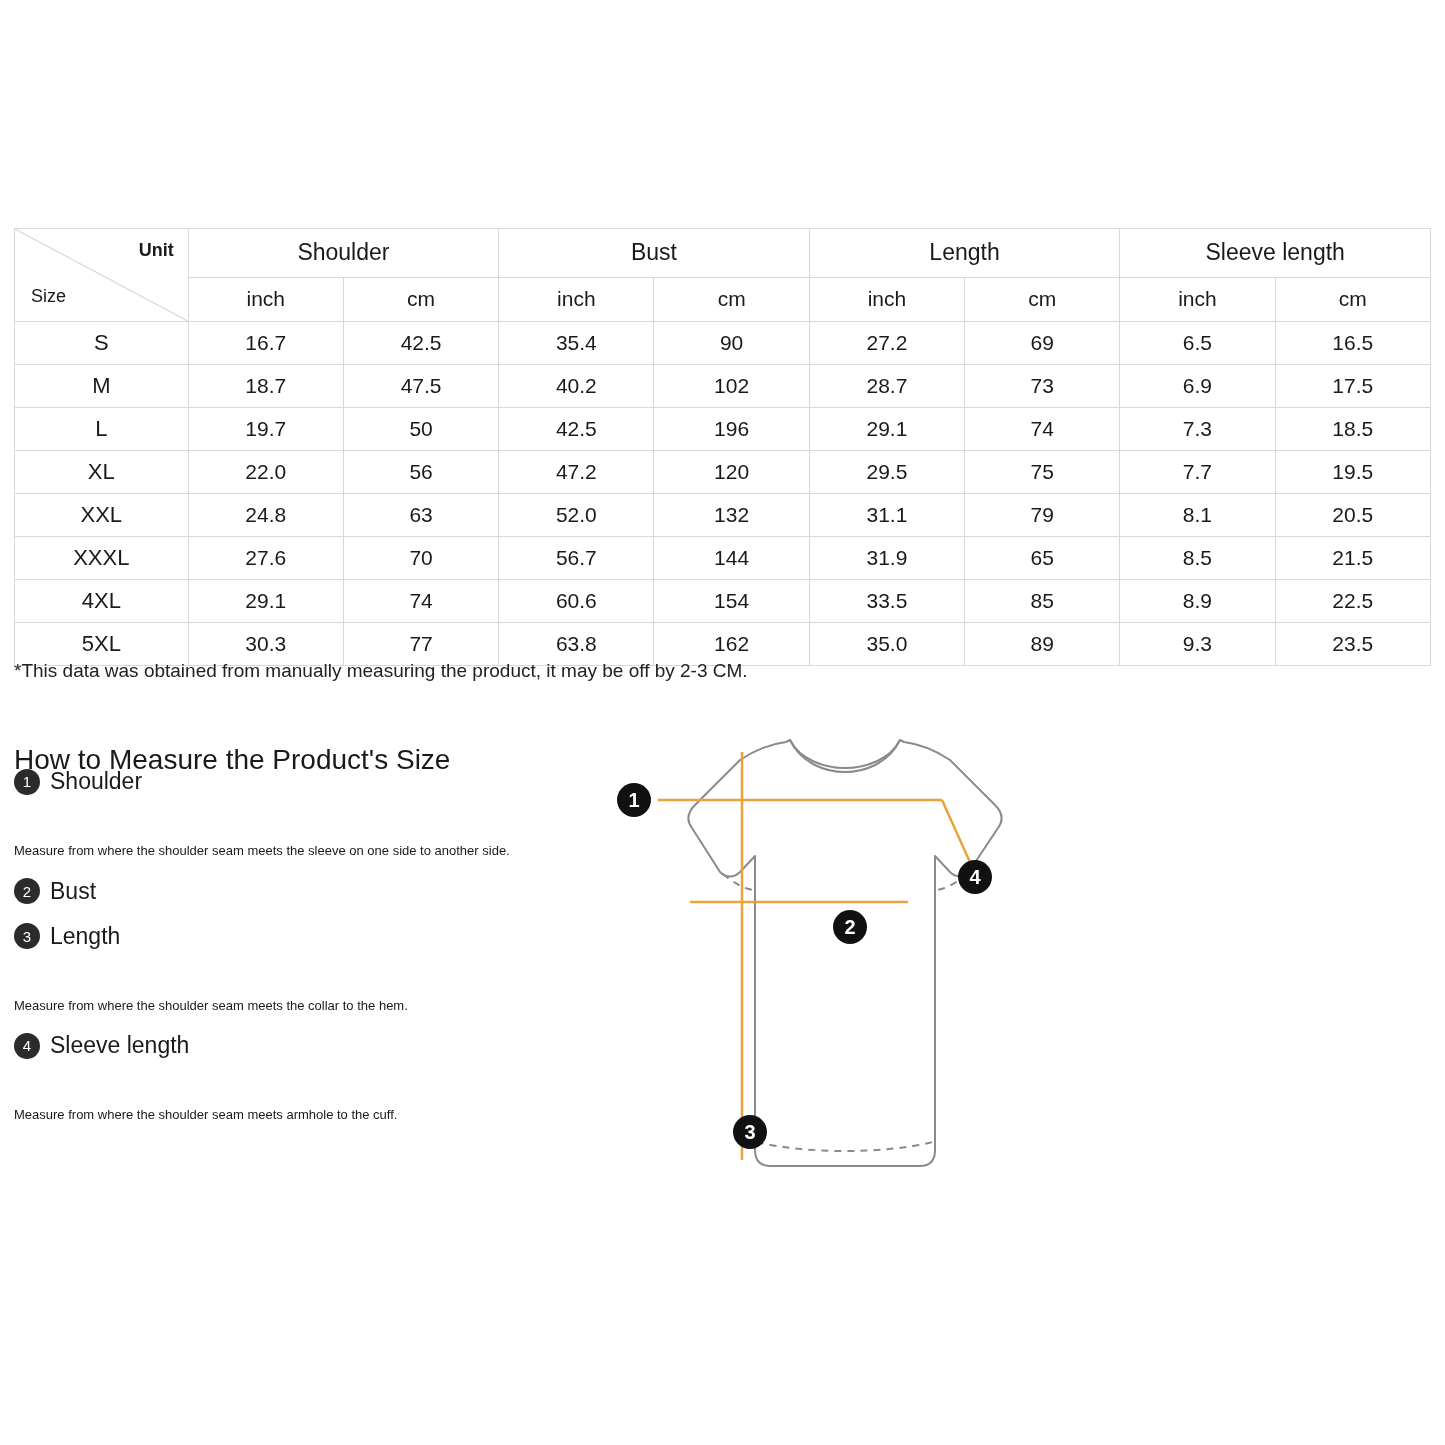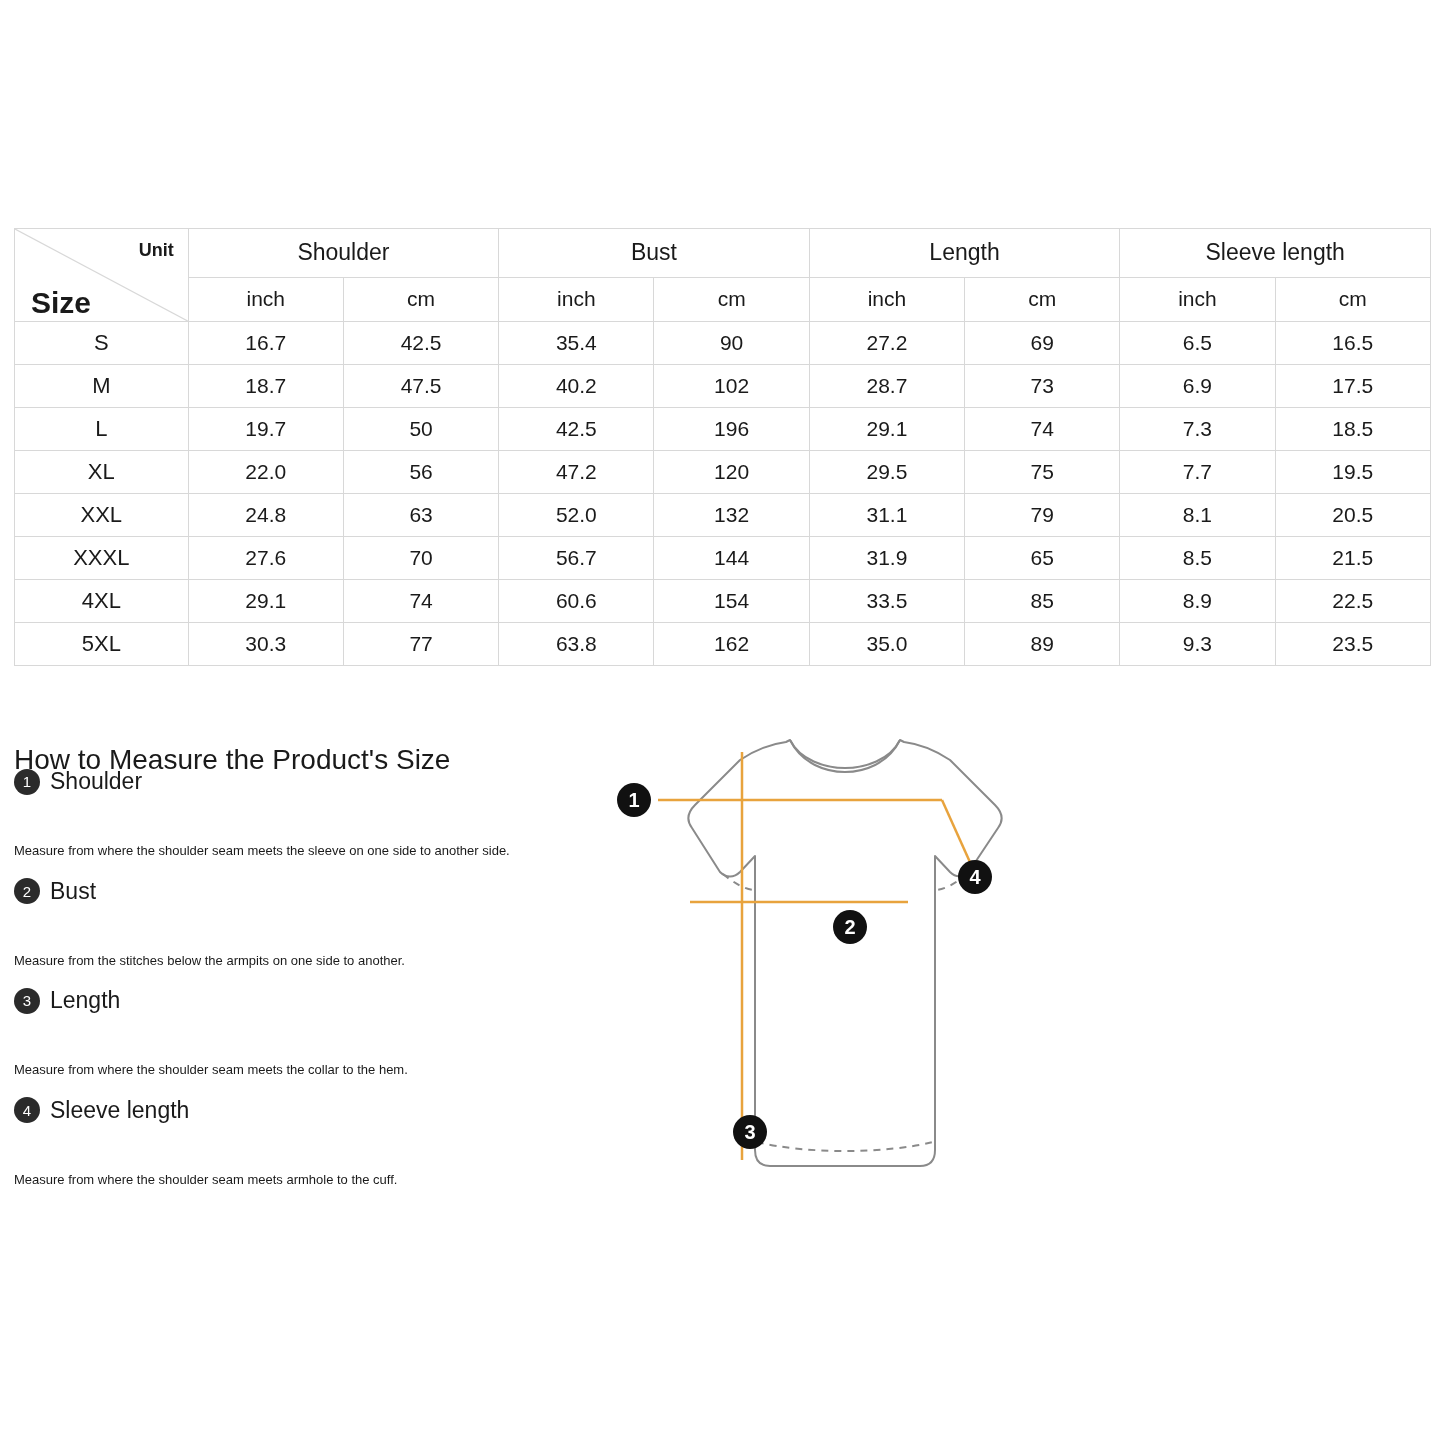--- a/index.html
+++ b/index.html
@@ -69,22 +69,22 @@
     position: absolute;
     right: 14px;
     top: 11px;
     font-size: 18px;
     font-weight: bold;
   }
   .corner .size {
     position: absolute;
     left: 16px;
     top: 57px;
-    font-size: 30px;
-    font-weight: bold;
+    font-size: 18px;
+    font-weight: normal;
   }
   table.size-table tbody td.sizecell {
     font-size: 22px;
   }
   .note {
     position: absolute;
     left: 14px;
     top: 660px;
     font-size: 19px;
     color: #222;
@@ -293,37 +293,37 @@
           <td>162</td>
           <td>35.0</td>
           <td>89</td>
           <td>9.3</td>
           <td>23.5</td>
         </tr>
       </tbody>
     </table>
   </div>
 
+  <div class="note">*This data was obtained from manually measuring the product, it may be off by 2-3 CM.</div>
 
   <div class="howto-title">How to Measure the Product's Size</div>
 
   <div class="steps">
     <div class="step">
       <div class="step-head">
         <div class="badge">1</div>
         <div class="step-title">Shoulder</div>
       </div>
       <div class="step-desc">Measure from where the shoulder seam meets the sleeve on one side to another side.</div>
     </div>
     <div class="step">
       <div class="step-head">
         <div class="badge">2</div>
         <div class="step-title">Bust</div>
       </div>
-      <div class="step-desc">Measure from the stitches below the armpits on one side to another.</div>
     </div>
     <div class="step">
       <div class="step-head">
         <div class="badge">3</div>
         <div class="step-title">Length</div>
       </div>
       <div class="step-desc">Measure from where the shoulder seam meets the collar to the hem.</div>
     </div>
     <div class="step">
       <div class="step-head">

